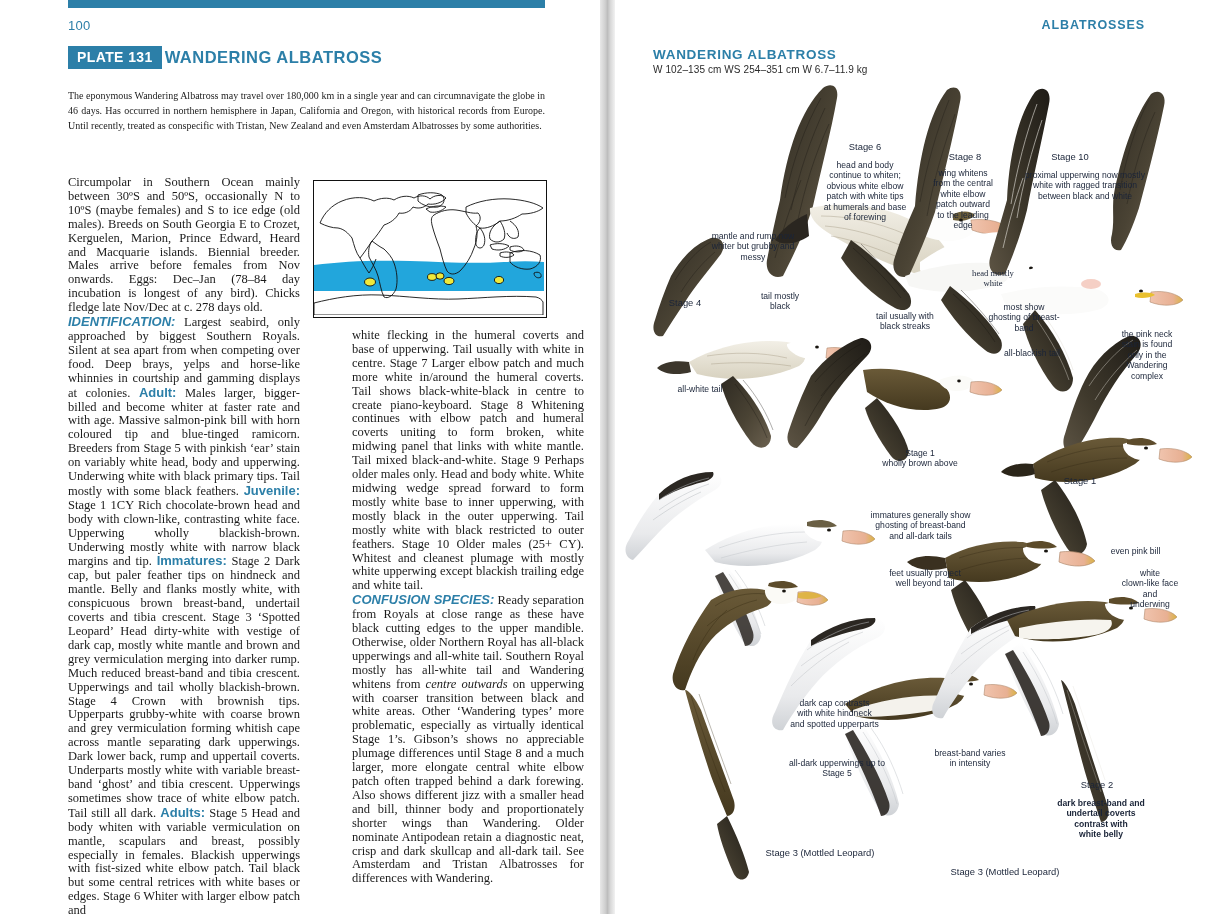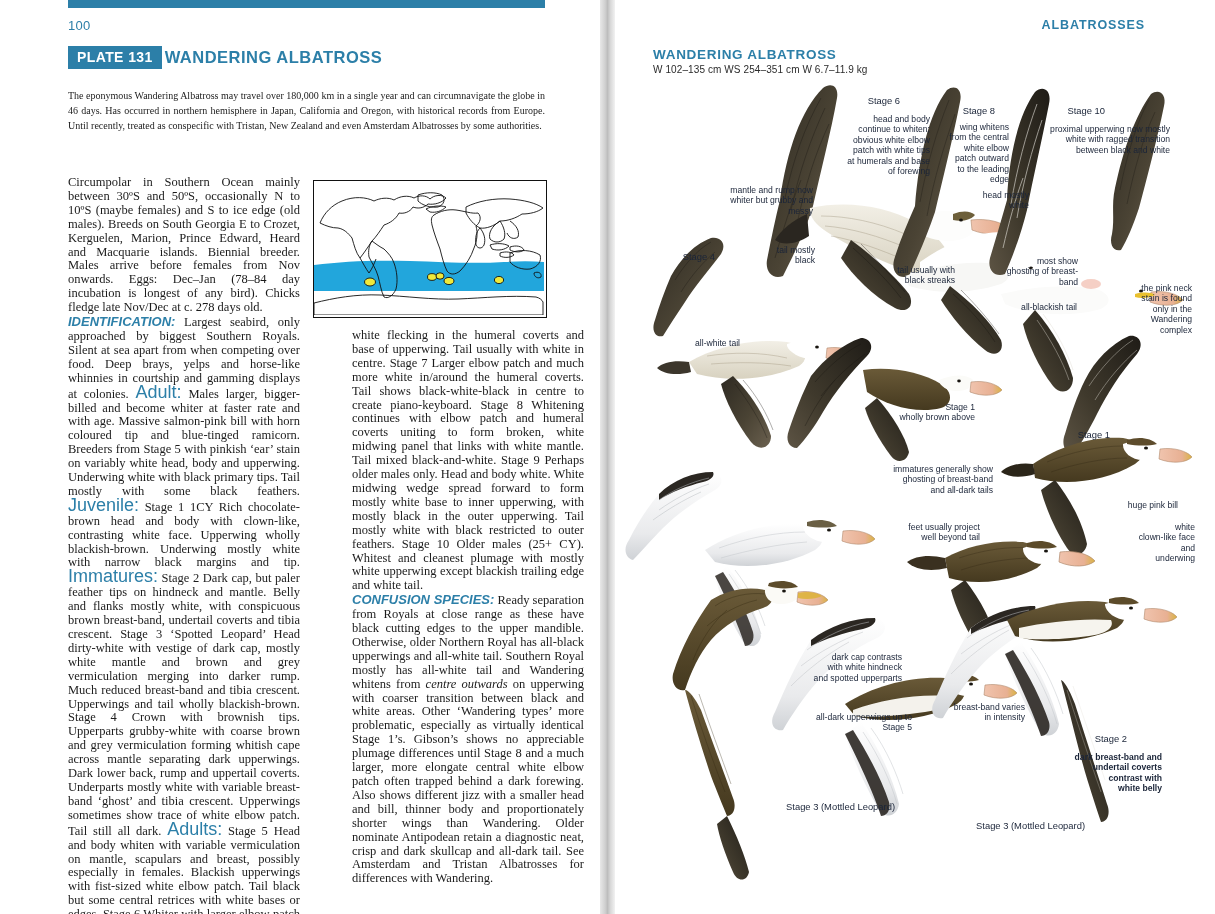--- a/index.html
+++ b/index.html
@@ -36,39 +36,39 @@
   .langs b{font-weight:bold;}
   .langs .gap{display:inline-block;width:12px;}
 
   
   .col{position:absolute;font-size:12.5px;line-height:13.9px;color:#1b1b1b;text-align:justify;
        width:232px;hyphens:auto;}
   #col-l{left:68px;top:176px;}
   #col-r{left:313px;top:329px;margin-left:39px;}
   .col p{margin:0;}
   .lead{color:#2c7fa8;font-family:"Liberation Sans",sans-serif;font-weight:bold;font-size:13px;font-style:italic;}
-  .sub{color:#2c7fa8;font-family:"Liberation Sans",sans-serif;font-weight:normal;font-size:18px;}
+  .sub{color:#2c7fa8;font-family:"Liberation Sans",sans-serif;font-weight:bold;font-size:13px;}
   .col i{font-style:italic;}
 
   
   .mapbox{position:absolute;left:313px;top:180px;width:232px;height:136px;border:1px solid #111;background:#fff;}
   .mapbox svg{display:block;}
 
   
   .r-title{position:absolute;left:653px;top:47px;font-family:"Liberation Sans",sans-serif;
            font-weight:bold;font-size:13.5px;color:#2c7fa8;letter-spacing:.7px;}
   .r-meas{position:absolute;left:653px;top:64px;font-family:"Liberation Sans",sans-serif;
           font-size:10px;color:#2b2b2b;letter-spacing:.1px;}
 
   .plate-art{position:absolute;left:615px;top:80px;width:600px;height:834px;}
   .plate-art svg{display:block;}
 
   
   .lbl{position:absolute;font-family:"Liberation Sans",sans-serif;color:#1a2438;
-       font-size:8.6px;line-height:10.4px;text-align:right;white-space:pre-line;}
+       font-size:8.6px;line-height:10.4px;text-align:center;white-space:pre-line;margin-top:46px;}
   .lbl.stage{font-size:9.4px;}
 </style>
 </head>
 <body>
 
 <div id="page">
 
   <div class="leaf" id="leaf-left"></div>
   <div class="leaf" id="leaf-right"></div>
   <div class="gutter"></div>
@@ -433,21 +433,21 @@
 patch outward
 to the leading
 edge</div>
       <div class="lbl stage" style="left: 1035px; top: 106px; width: 70px; position: absolute;">Stage 10</div>
       <div class="lbl " style="left: 1000px; top: 124px; width: 170px; position: absolute;">proximal upperwing now mostly
 white with ragged transition
 between black and white</div>
       <div class="lbl " style="left: 693px; top: 185px; width: 120px; position: absolute;">mantle and rump now
 whiter but grubby and
 messy</div>
-      <div class="lbl " style="left: 957px; top: 190px; width: 72px; position: absolute;">head mostly
+      <div class="lbl " style="left: 957px; top: 222px; width: 72px; position: absolute; font-family: Liberation Serif, serif;">head mostly
 white</div>
       <div class="lbl stage" style="left: 655px; top: 252px; width: 60px; position: absolute;">Stage 4</div>
       <div class="lbl " style="left: 745px; top: 245px; width: 70px; position: absolute;">tail mostly
 black</div>
       <div class="lbl " style="left: 855px; top: 265px; width: 100px; position: absolute;">tail usually with
 black streaks</div>
       <div class="lbl " style="left: 970px; top: 256px; width: 108px; position: absolute;">most show
 ghosting of breast-
 band</div>
       <div class="lbl " style="left: 1102px; top: 283px; width: 90px; position: absolute;">the pink neck
@@ -458,21 +458,21 @@
       <div class="lbl " style="left: 987px; top: 302px; width: 90px; position: absolute;">all-blackish tail</div>
       <div class="lbl " style="left: 660px; top: 338px; width: 80px; position: absolute;">all-white tail</div>
       <div class="lbl " style="left: 865px; top: 402px; width: 110px; position: absolute;">Stage 1
 wholly brown above</div>
       <div class="lbl stage" style="left: 1050px; top: 430px; width: 60px; position: absolute;">Stage 1</div>
       <div class="lbl " style="left: 848px; top: 464px; width: 145px; position: absolute;">immatures generally show
 ghosting of breast-band
 and all-dark tails</div>
       <div class="lbl " style="left: 870px; top: 522px; width: 110px; position: absolute;">feet usually project
 well beyond tail</div>
-      <div class="lbl " style="left: 1093px; top: 500px; width: 85px; position: absolute;">huge pink bill</div>
+      <div class="lbl " style="left: 1093px; top: 500px; width: 85px; position: absolute;">even pink bill</div>
       <div class="lbl " style="left: 1105px; top: 522px; width: 90px; position: absolute;">white
 clown-like face
 and
 underwing</div>
       <div class="lbl " style="left: 767px; top: 652px; width: 135px; position: absolute;">dark cap contrasts
 with white hindneck
 and spotted upperparts</div>
       <div class="lbl " style="left: 762px; top: 712px; width: 150px; position: absolute;">all-dark upperwings up to
 Stage 5</div>
       <div class="lbl " style="left: 915px; top: 702px; width: 110px; position: absolute;">breast-band varies

